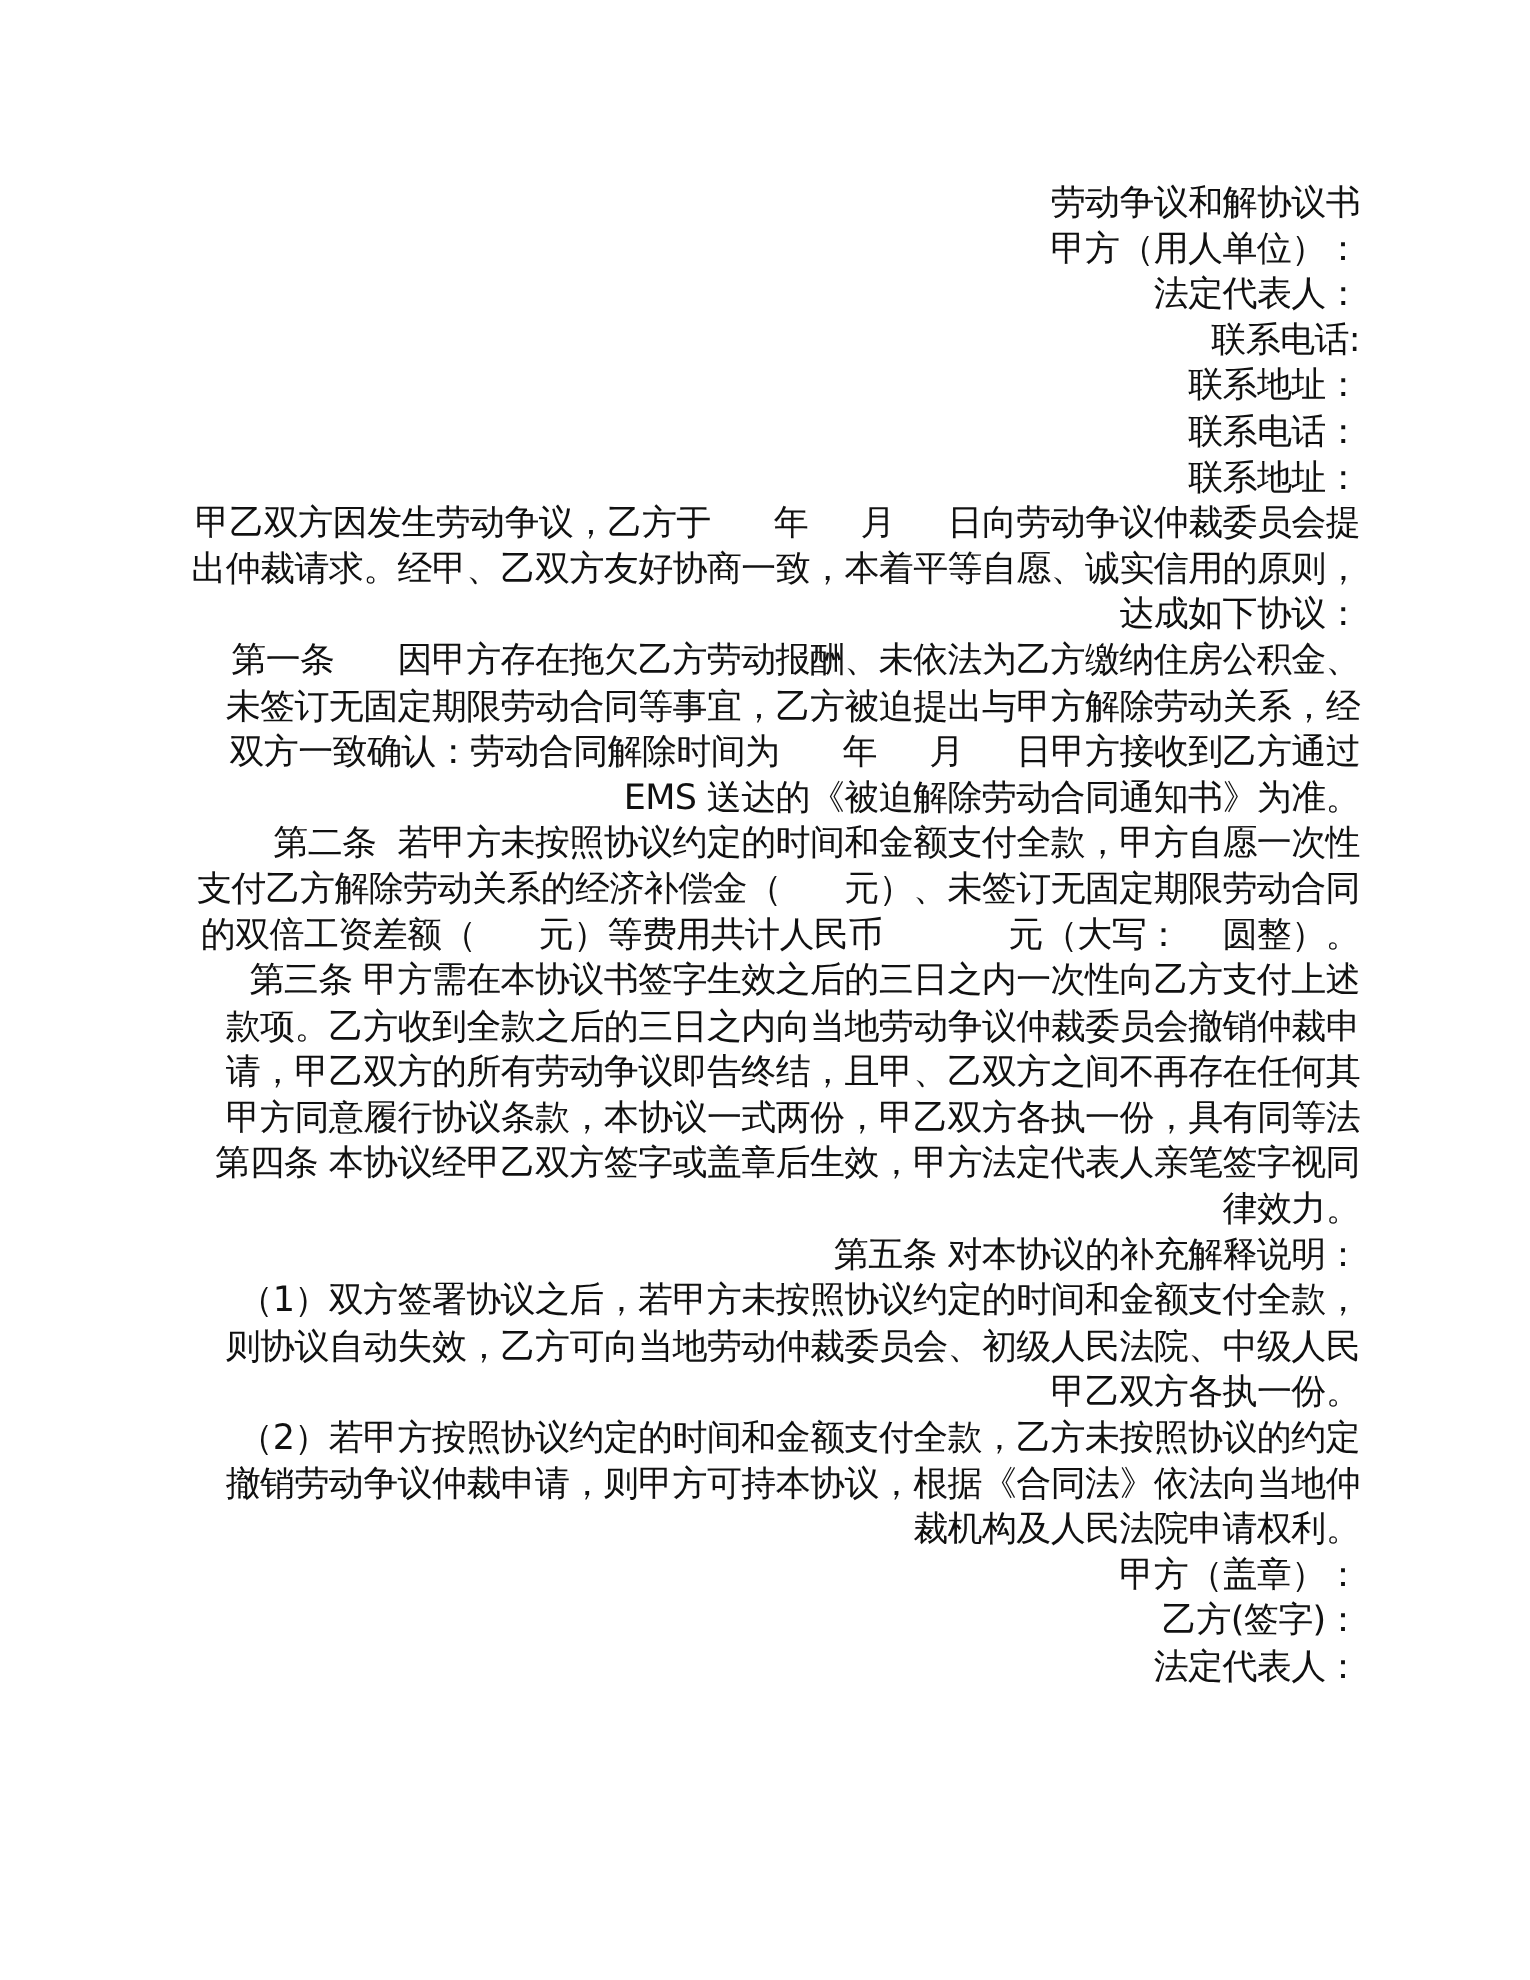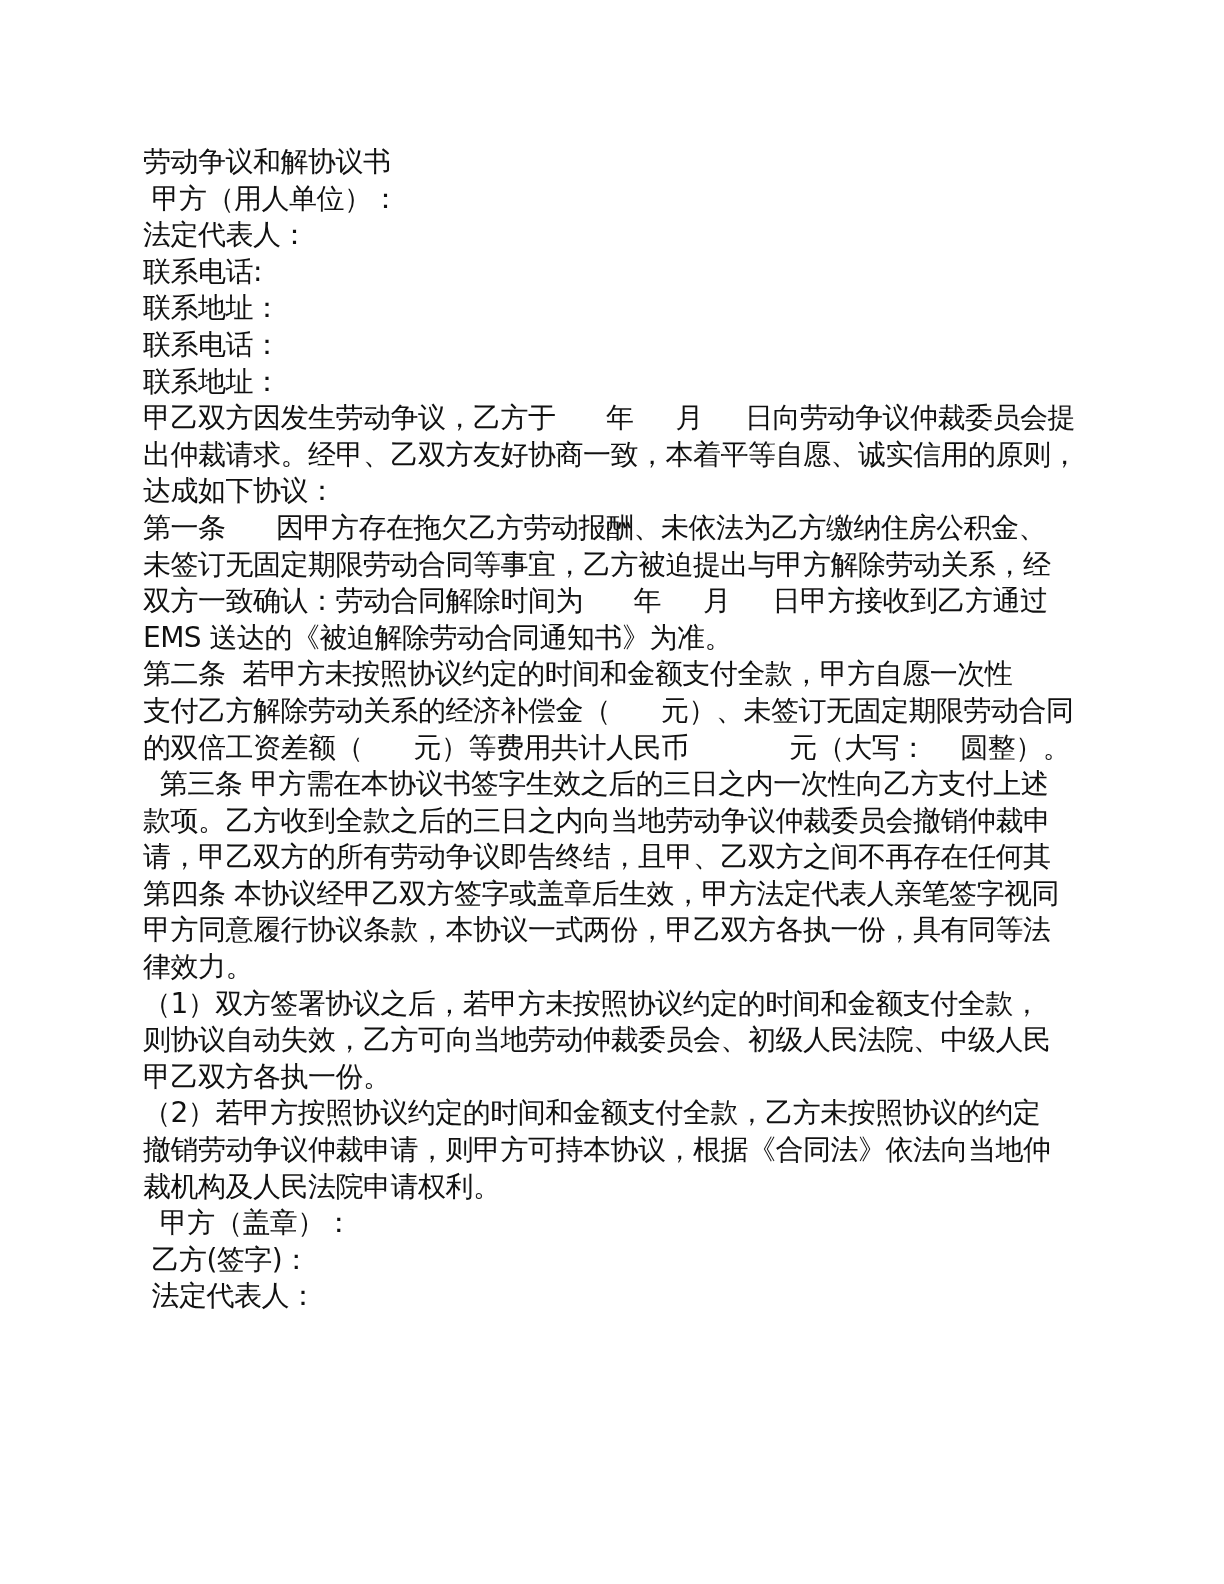--- a/index.html
+++ b/index.html
@@ -8,21 +8,21 @@
     position: absolute;
     left: 143px;
     top: 144px;
     width: 945px;
     font-family: "DejaVu Sans", "Liberation Sans", sans-serif;
     font-size: 28px;
     line-height: 36.6px;
     color: #111111;
     letter-spacing: -0.5px;
   }
-  .line { white-space: pre; height: 36.6px; }
+  .line { white-space: pre; height: 36.6px; text-align: right; }
   .title { }
 </style>
 </head>
 <body>
 
 <div class="page">
   <div class="line title">劳动争议和解协议书</div>
 
   <div class="line"> 甲方（用人单位）：</div>
   <div class="line">法定代表人：</div>
@@ -51,26 +51,27 @@
     <div class="line">的双倍工资差额（      元）等费用共计人民币            元（大写：    圆整）。</div>
   </div>
 
   <div>
     <div class="line">  第三条 甲方需在本协议书签字生效之后的三日之内一次性向乙方支付上述</div>
     <div class="line">款项。乙方收到全款之后的三日之内向当地劳动争议仲裁委员会撤销仲裁申</div>
     <div class="line">请，甲乙双方的所有劳动争议即告终结，且甲、乙双方之间不再存在任何其</div>
   </div>
 
   <div>
+    <div class="line">甲方同意履行协议条款，本协议一式两份，甲乙双方各执一份，具有同等法</div>
     <div class="line">第四条 本协议经甲乙双方签字或盖章后生效，甲方法定代表人亲笔签字视同</div>
-    <div class="line">甲方同意履行协议条款，本协议一式两份，甲乙双方各执一份，具有同等法</div>
     <div class="line">律效力。</div>
   </div>
 
   <div>
+    <div class="line">第五条 对本协议的补充解释说明：</div>
     <div class="line">（1）双方签署协议之后，若甲方未按照协议约定的时间和金额支付全款，</div>
     <div class="line">则协议自动失效，乙方可向当地劳动仲裁委员会、初级人民法院、中级人民</div>
     <div class="line">甲乙双方各执一份。</div>
     <div class="line">（2）若甲方按照协议约定的时间和金额支付全款，乙方未按照协议的约定</div>
     <div class="line">撤销劳动争议仲裁申请，则甲方可持本协议，根据《合同法》依法向当地仲</div>
     <div class="line">裁机构及人民法院申请权利。</div>
   </div>
 
   <div>
     <div class="line">  甲方（盖章）：</div>

